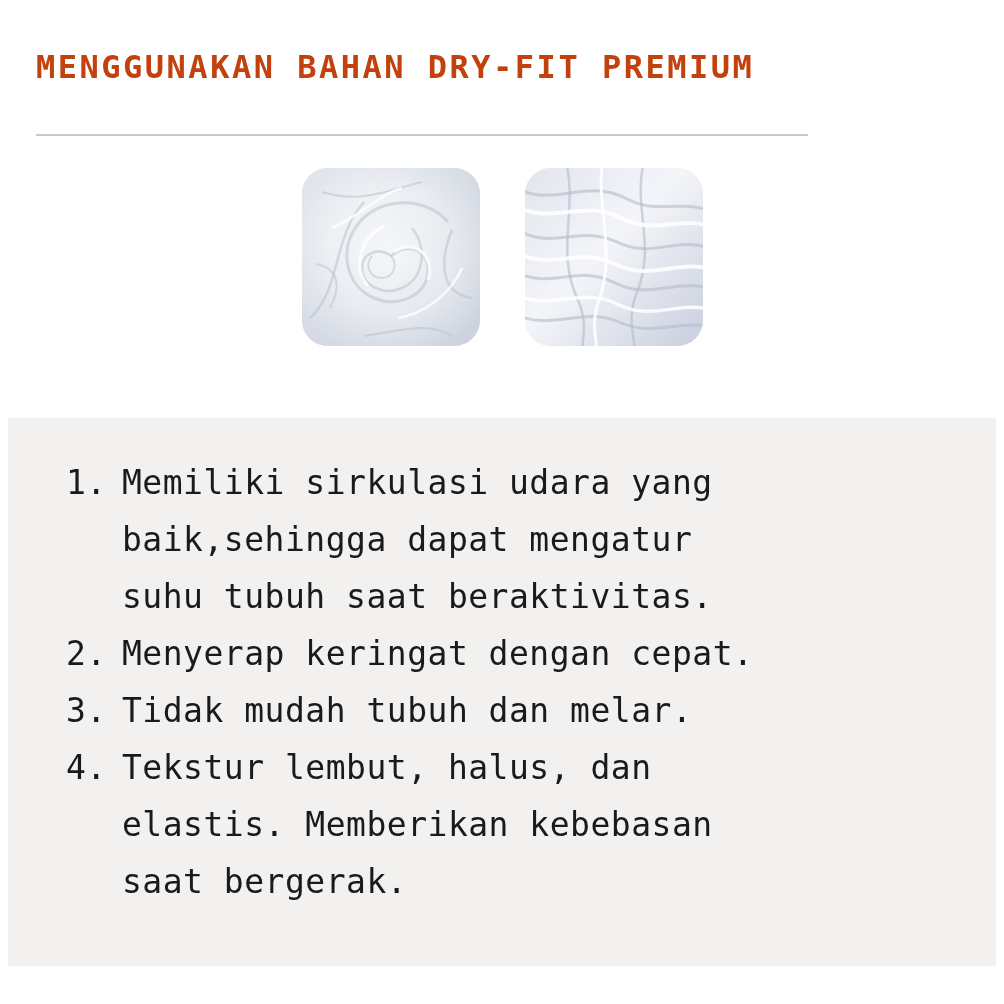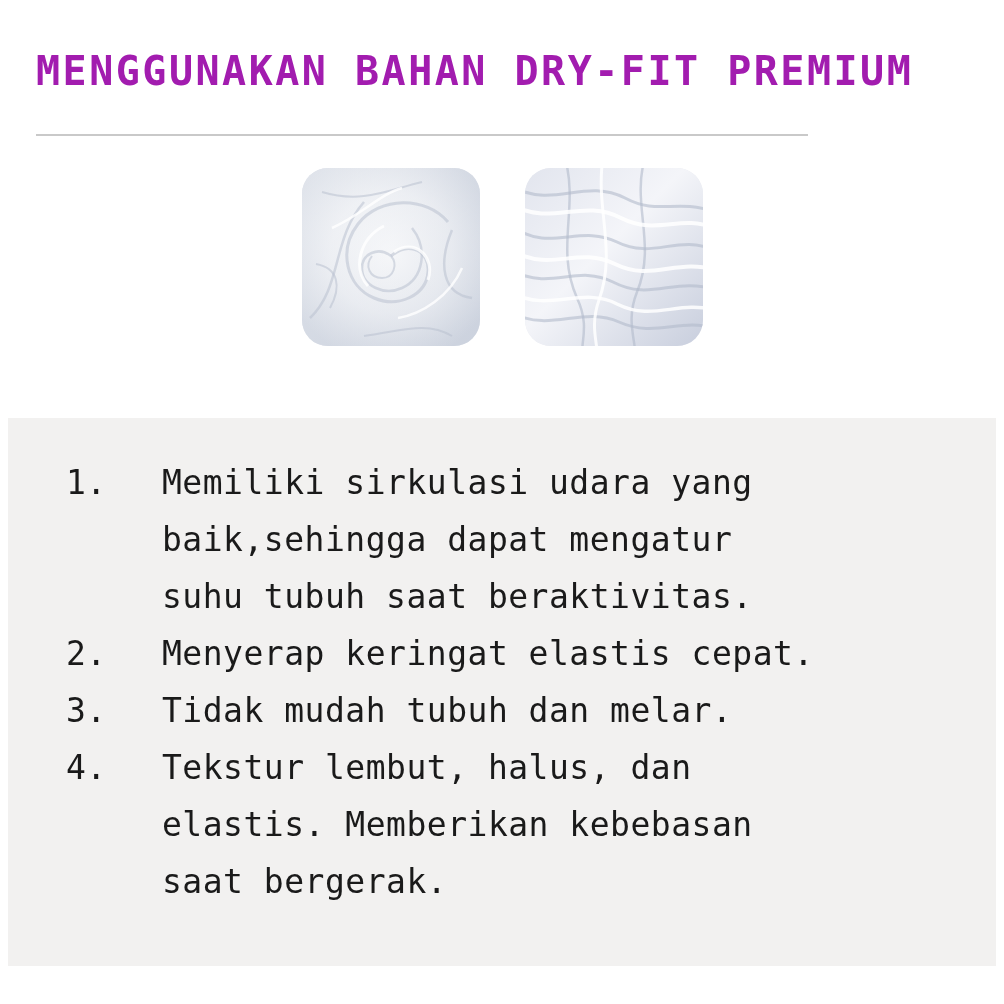--- a/index.html
+++ b/index.html
@@ -22,23 +22,23 @@
   }
 
   
   .heading {
     position: absolute;
     left: 36px;
     top: 48px;
     width: 940px;
     font-family: "DejaVu Sans Mono", monospace;
     font-weight: bold;
-    font-size: 40px;
+    font-size: 32px;
     letter-spacing: 2.5px;
-    color: #a21caf;
+    color: #c2410c;
     white-space: nowrap;
   }
   .rule {
     position: absolute;
     left: 36px;
     top: 134px;
     width: 772px;
     height: 2px;
     background: #c9c9c9;
   }
@@ -91,21 +91,20 @@
     letter-spacing: 0.5px;
   }
   .num {
     width: 56px;
     flex: 0 0 56px;
     text-align: left;
   }
   .txt {
     flex: 1 1 auto;
     white-space: pre-line;
-    margin-left: 40px;
   }
 </style>
 </head>
 <body>
 
 <div class="page">
 
   <div class="heading">MENGGUNAKAN BAHAN DRY-FIT PREMIUM</div>
   <div class="rule"></div>
 
@@ -179,21 +178,21 @@
 
       <div class="list-item">
         <span class="num">1.</span>
         <span class="txt">Memiliki sirkulasi udara yang
 baik,sehingga dapat mengatur
 suhu tubuh saat beraktivitas.</span>
       </div>
 
       <div class="list-item">
         <span class="num">2.</span>
-        <span class="txt">Menyerap keringat elastis cepat.</span>
+        <span class="txt">Menyerap keringat dengan cepat.</span>
       </div>
 
       <div class="list-item">
         <span class="num">3.</span>
         <span class="txt">Tidak mudah tubuh dan melar.</span>
       </div>
 
       <div class="list-item">
         <span class="num">4.</span>
         <span class="txt">Tekstur lembut, halus, dan

